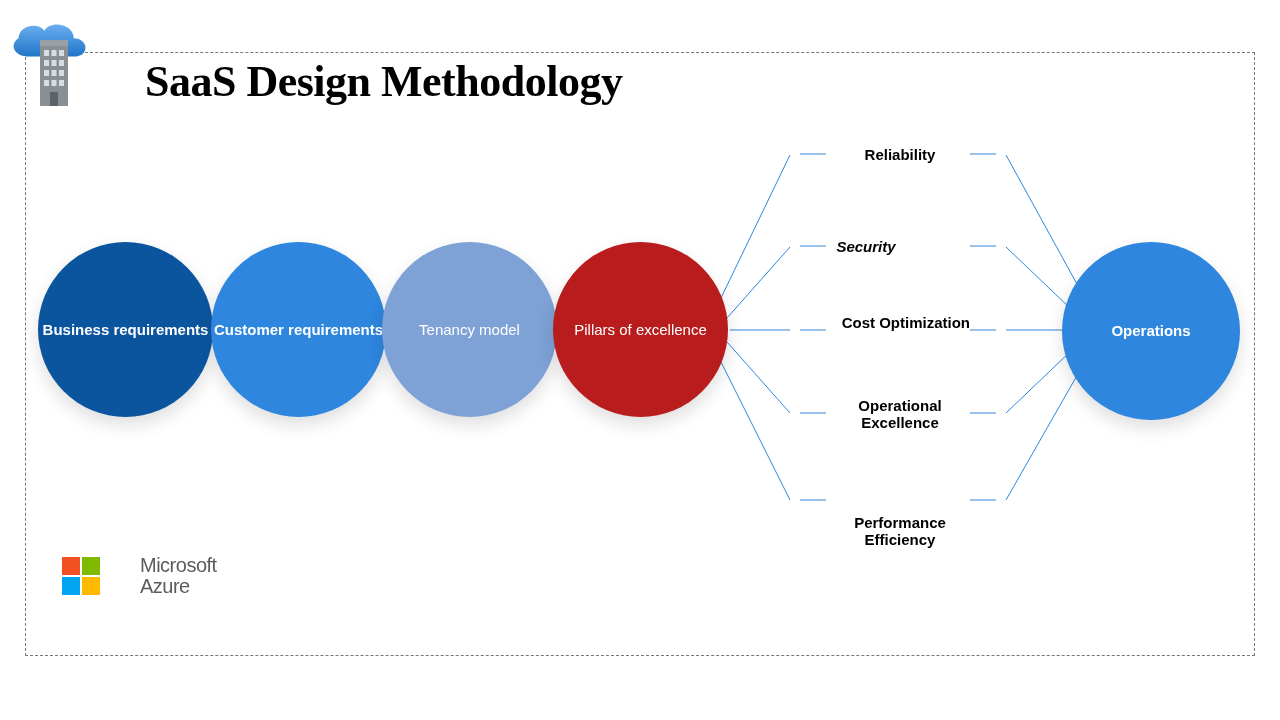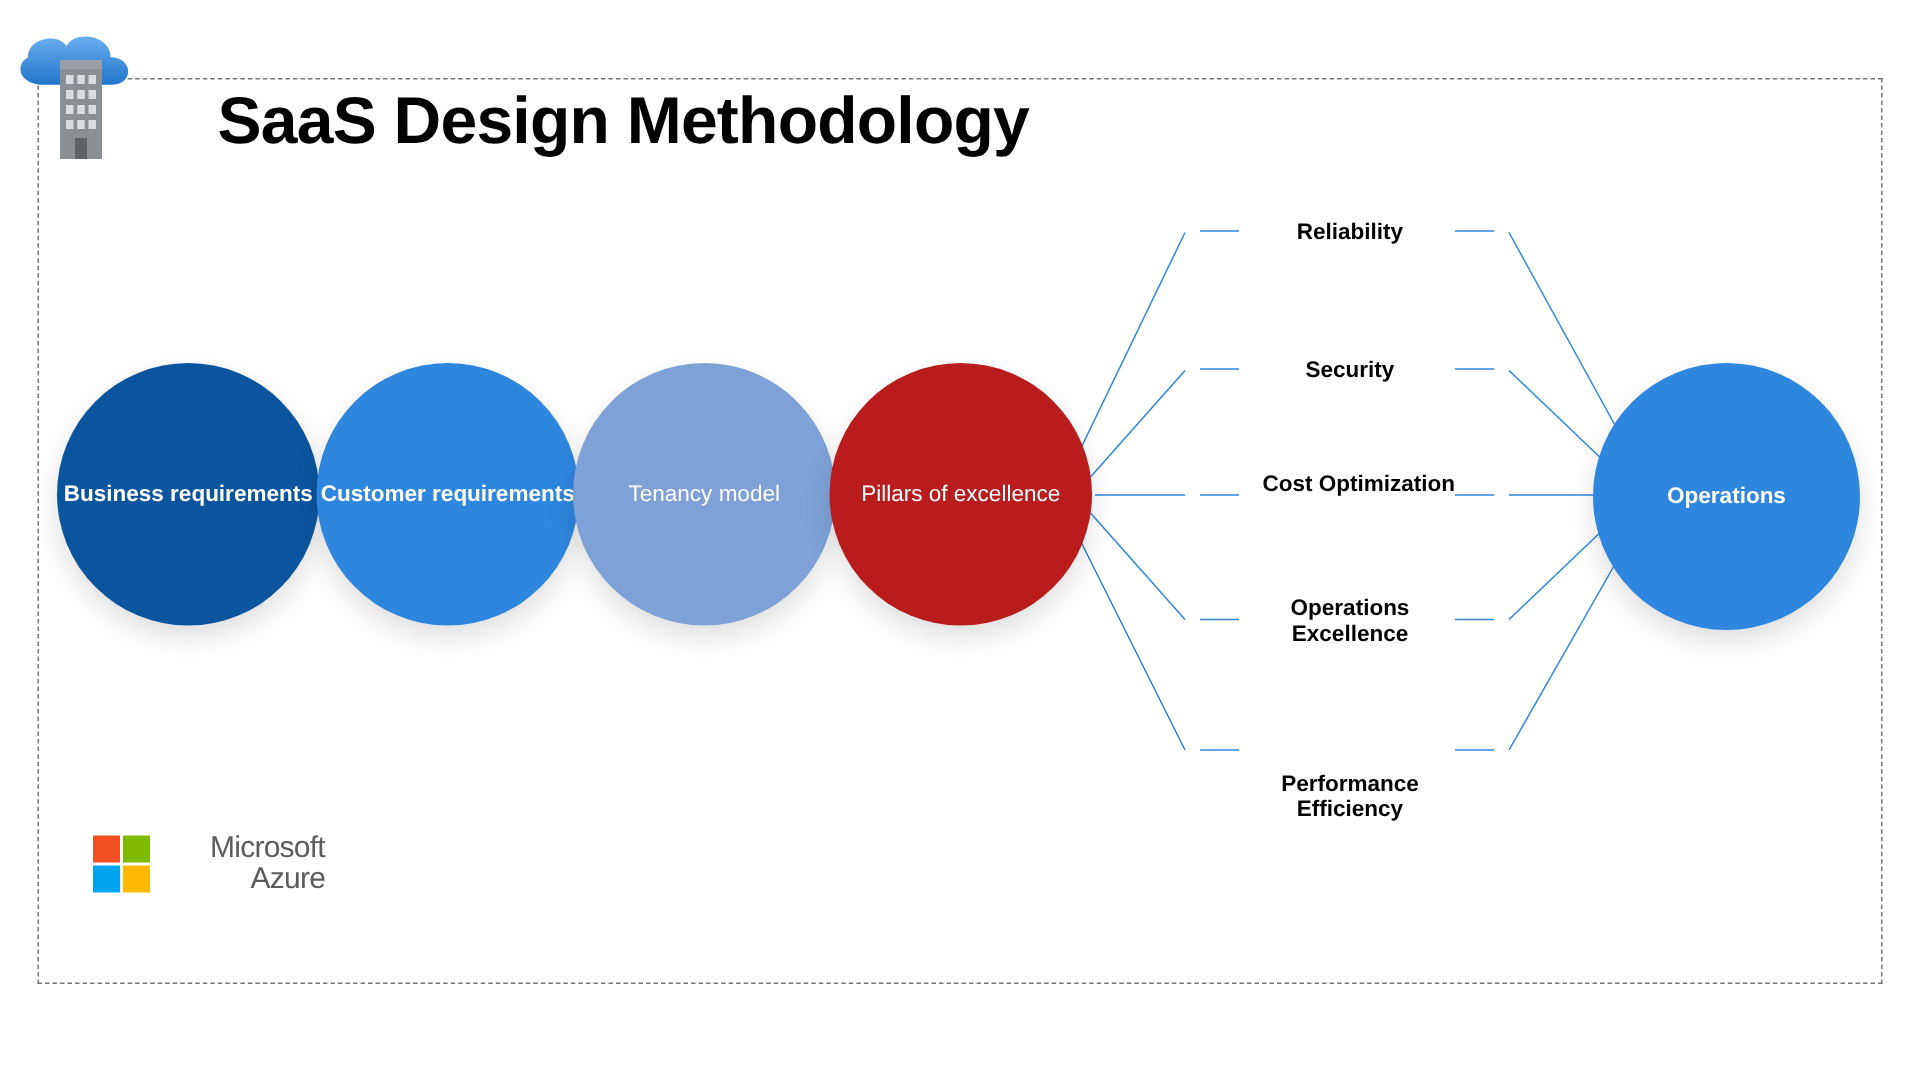--- a/index.html
+++ b/index.html
@@ -22,20 +22,21 @@
     box-sizing: border-box;
   }
   .title {
     position: absolute;
     left: 145px;
     top: 56px;
     font-size: 44px;
     font-weight: 700;
     color: #000;
     letter-spacing: -0.5px;
+    font-family: Liberation Serif, serif;
   }
   .circle {
     position: absolute;
     width: 175px;
     height: 175px;
     border-radius: 50%;
     display: flex;
     align-items: center;
     justify-content: center;
     text-align: center;
@@ -113,21 +114,21 @@
   .sq { width: 18px; height: 18px; }
   .sq.r { background: #f25022; }
   .sq.g { background: #7fba00; }
   .sq.b { background: #00a4ef; }
   .sq.y { background: #ffb900; }
   .ms-text {
     color: #5c5c5c;
     line-height: 1.05;
   }
   .ms-text .l1 { font-size: 20px; letter-spacing: -0.5px; }
-  .ms-text .l2 { font-size: 20px; letter-spacing: -0.5px; margin-left: 27px; }
+  .ms-text .l2 { font-size: 20px; letter-spacing: -0.5px; }
 </style>
 </head>
 <body>
 
 <div class="frame"></div>
 
 <div class="cloudwrap">
   <div class="cloud">
     <svg viewBox="0 0 100 60">
       <defs>
@@ -201,23 +202,23 @@
     <span>Tenancy model</span>
   </div>
 <div class="circle c4">
     <span>Pillars of excellence</span>
   </div>
 <div class="circle c5">
     <span>Operations</span>
   </div>
 
 <div class="pillar" style="left:830px; top:146px;">Reliability</div>
-<div class="pillar" style="left:830px; top:238px;">Security</div>
+<div class="pillar" style="left:796px; top:238px;font-style:italic;">Security</div>
 <div class="pillar" style="left:830px; top:314px;text-align:right;">Cost Optimization</div>
-<div class="pillar" style="left:830px; top:397px;">Operations Excellence</div>
+<div class="pillar" style="left:830px; top:397px;">Operational Excellence</div>
 <div class="pillar" style="left:830px; top:486px;margin-top:28px;">Performance Efficiency</div>
 
 <div class="mslogo">
   <div class="ms-squares">
     <div class="sq r"></div>
       <div class="sq g"></div>
     <div class="sq b"></div>
       <div class="sq y"></div>
   </div>
   <div class="ms-text">

